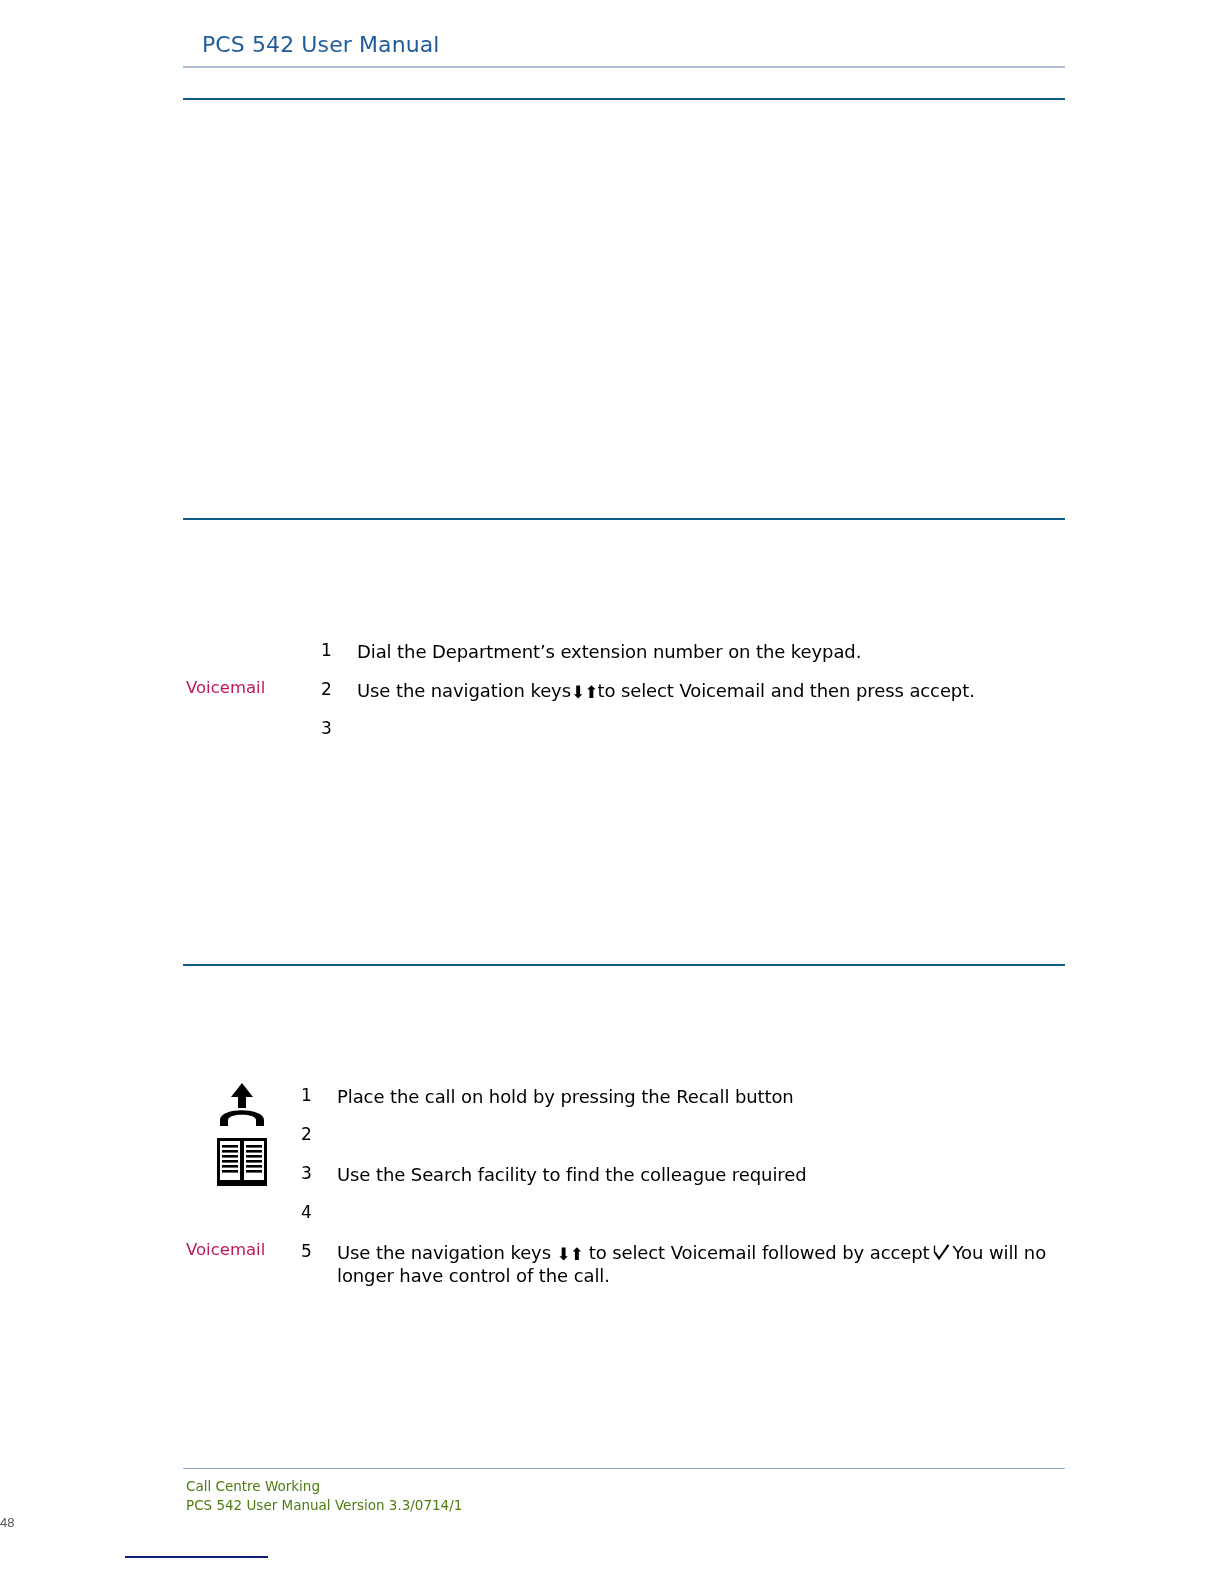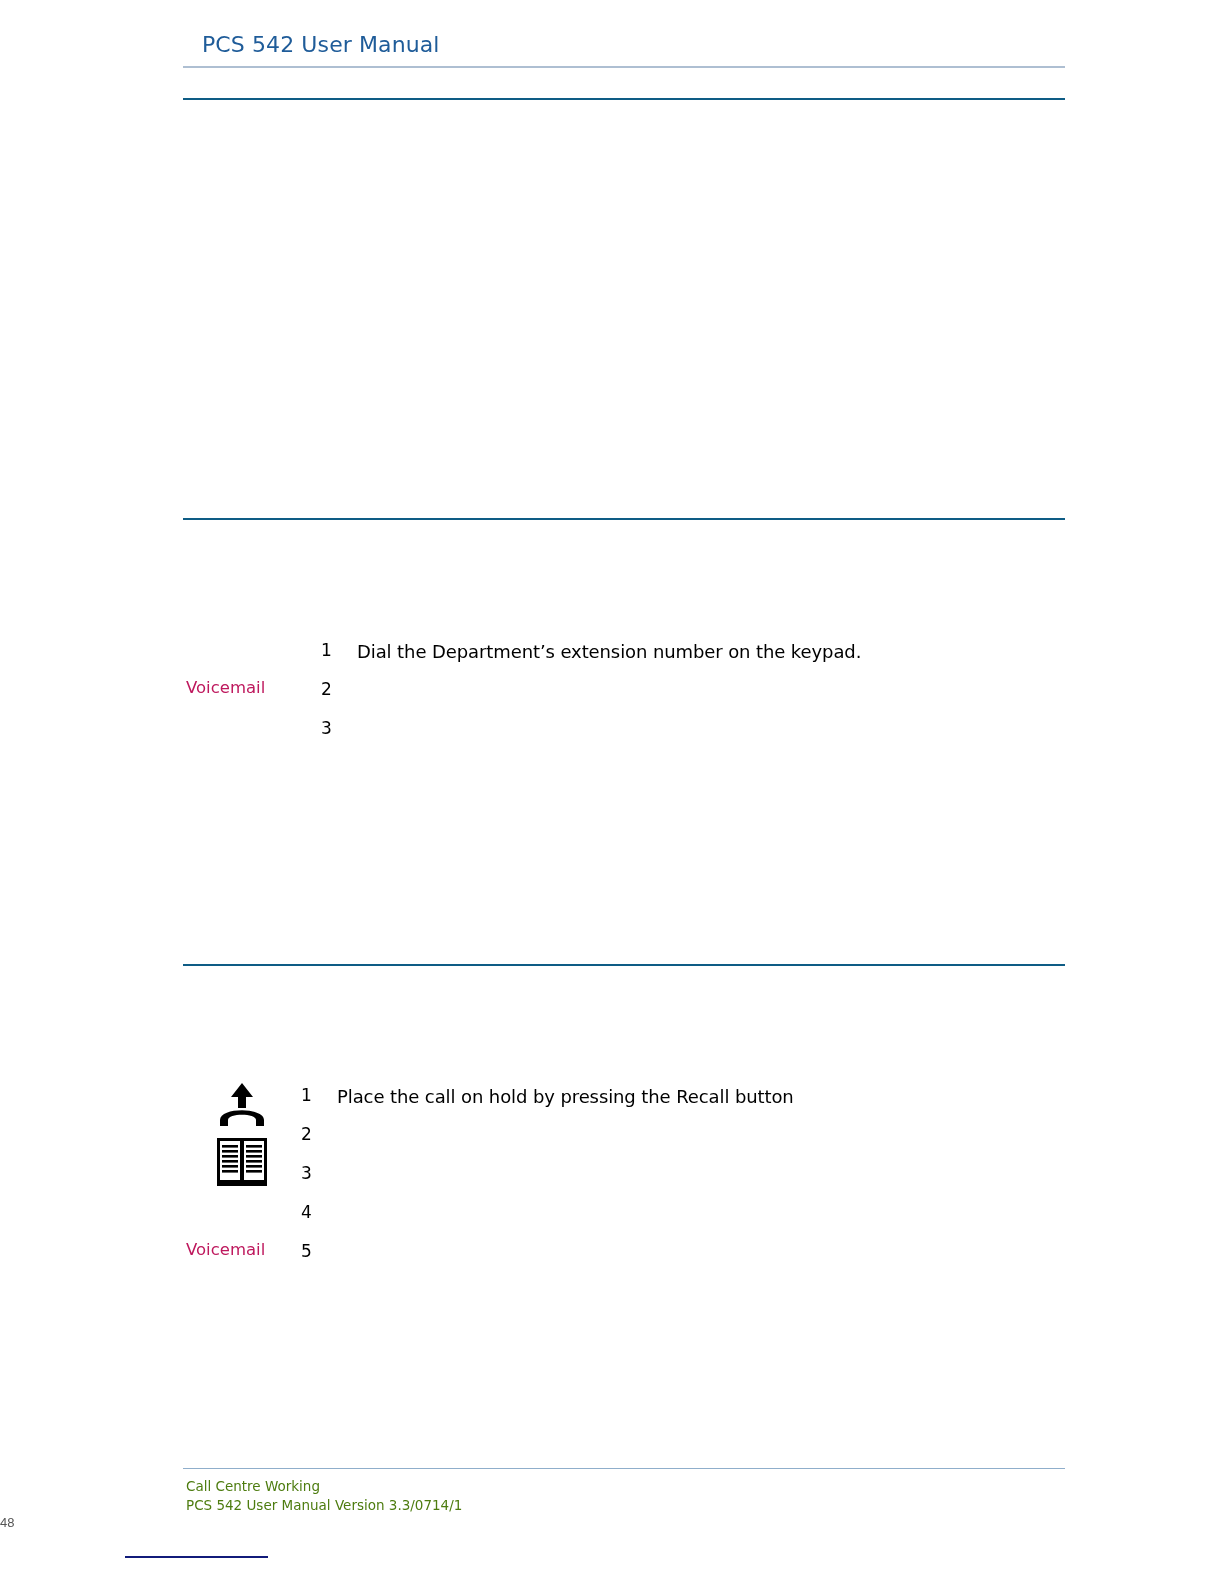--- a/index.html
+++ b/index.html
@@ -193,20 +193,23 @@
       <div class="txt-col">
         <span>Dial the Department’s extension number on the keypad.</span>
       </div>
     </div>
 
     <div class="step-row">
       <div class="margin-col">
         <div class="margin-label">Voicemail</div>
       </div>
       <div class="num-col">2</div>
+      <div class="txt-col">
+        <span>Use the navigation keys</span><span class="arrows">⬇⬆</span><span>to select Voicemail and then press accept.</span>
+      </div>
     </div>
 
     <div class="step-row">
       <div class="margin-col"></div>
       <div class="num-col">3</div>
     </div>
 
   </div>
 
   <div class="icon-stack">
@@ -254,32 +257,41 @@
     </div>
 
     <div class="step-row">
       <div class="margin-col"></div>
       <div class="num-col">2</div>
     </div>
 
     <div class="step-row">
       <div class="margin-col"></div>
       <div class="num-col">3</div>
+      <div class="txt-col">
+        <span>Use the Search facility to find the colleague required</span>
+      </div>
     </div>
 
     <div class="step-row">
       <div class="margin-col"></div>
       <div class="num-col">4</div>
     </div>
 
     <div class="step-row">
       <div class="margin-col">
         <div class="margin-label">Voicemail</div>
       </div>
       <div class="num-col">5</div>
+      <div class="txt-col">
+        <span>Use the navigation keys </span><span class="arrows">⬇⬆</span><span> to select Voicemail followed by accept</span><span class="tick"><svg width="17" height="17" viewBox="0 0 17 17" xmlns="http://www.w3.org/2000/svg">
+              <path d="M1.5,1.5 L1.5,9" stroke="#000" stroke-width="1.3" fill="none"></path>
+              <path d="M2,8.5 L6,14.5 L15.5,0.8" stroke="#000" stroke-width="2.1" fill="none" stroke-linecap="butt"></path>
+            </svg></span><span>You will no longer have control of the call.</span>
+      </div>
     </div>
 
   </div>
 
   <div class="rule-footer"></div>
   <div class="footer-line footer-line-1">Call Centre Working</div>
   <div class="footer-line footer-line-2">PCS 542 User Manual Version 3.3/0714/1</div>
   <div class="page-number">48</div>
   <div class="rule-bottom-tab"></div>
 

